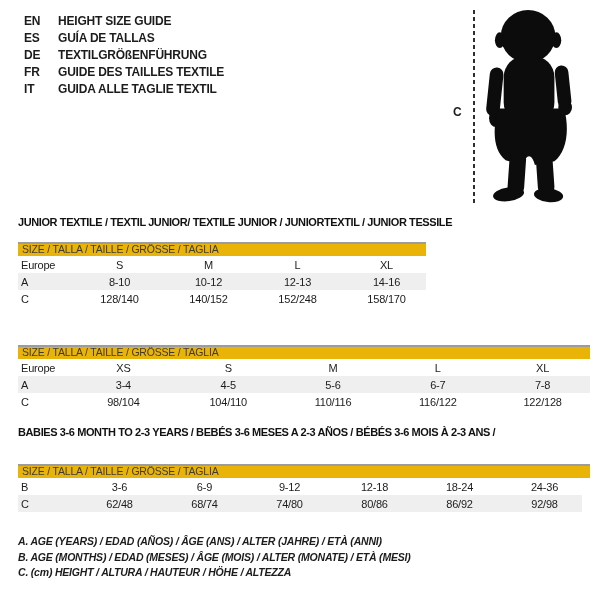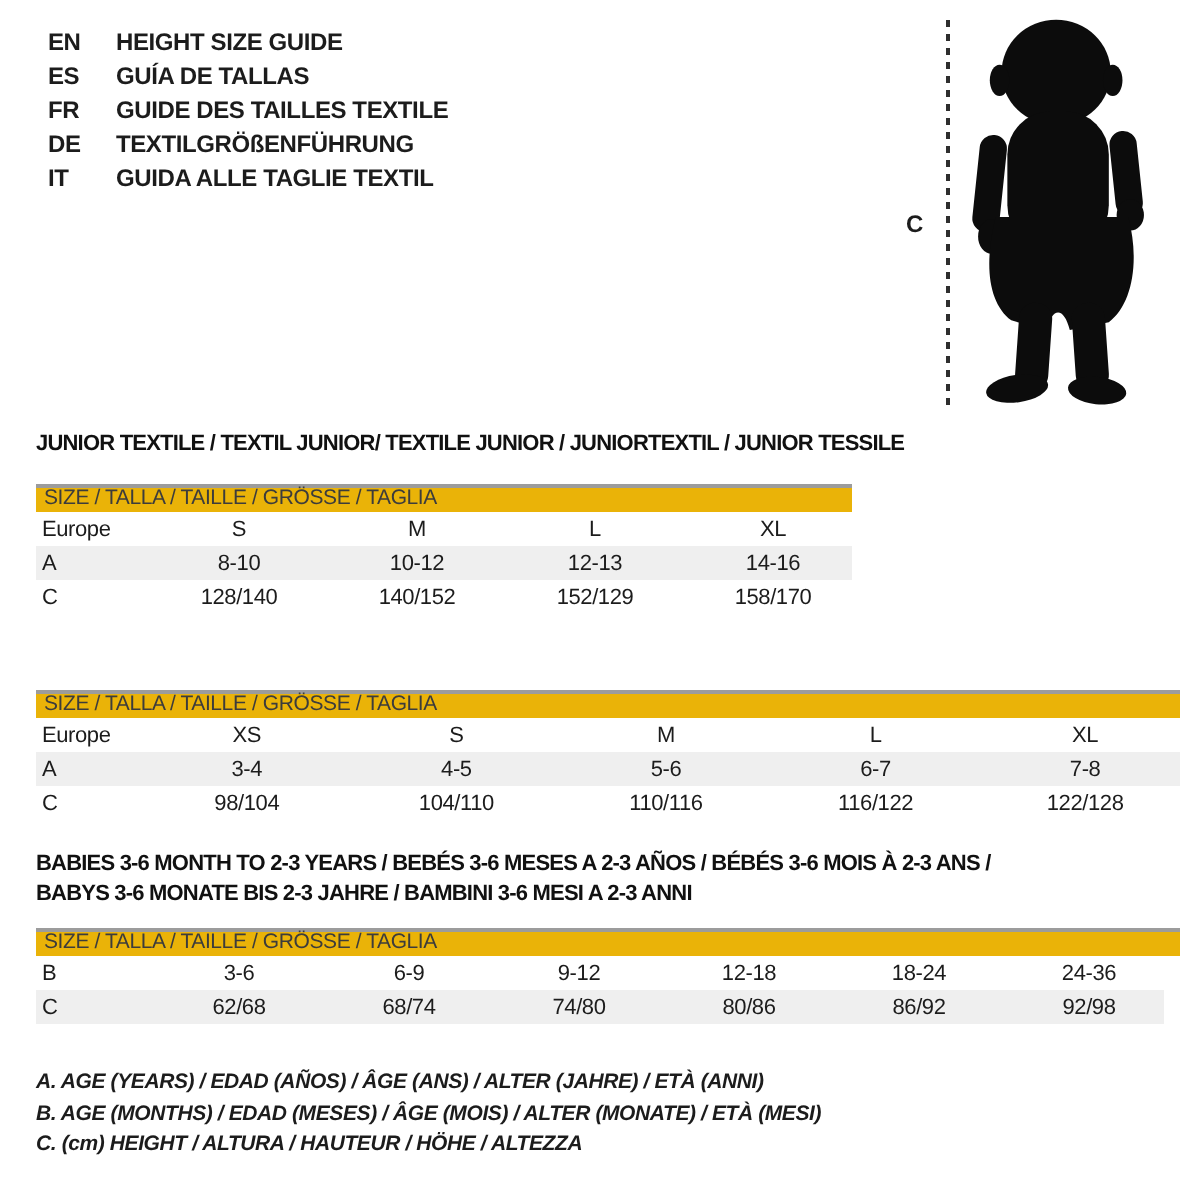--- a/index.html
+++ b/index.html
@@ -47,26 +47,26 @@
   <div class="lang-block">
     <div class="lang-row">
       <span class="lang-code">EN</span>
       <span class="lang-text">HEIGHT SIZE GUIDE</span>
     </div>
     <div class="lang-row">
       <span class="lang-code">ES</span>
       <span class="lang-text">GUÍA DE TALLAS</span>
     </div>
     <div class="lang-row">
+      <span class="lang-code">DE</span>
+      <span class="lang-text">TEXTILGRÖßENFÜHRUNG</span>
+    </div>
+    <div class="lang-row">
       <span class="lang-code">FR</span>
       <span class="lang-text">GUIDE DES TAILLES TEXTILE</span>
-    </div>
-    <div class="lang-row">
-      <span class="lang-code">DE</span>
-      <span class="lang-text">TEXTILGRÖßENFÜHRUNG</span>
     </div>
     <div class="lang-row">
       <span class="lang-code">IT</span>
       <span class="lang-text">GUIDA ALLE TAGLIE TEXTIL</span>
     </div>
   </div>
 
   <div class="measure-line"></div>
   <div class="measure-label">C</div>
   <svg class="baby" viewBox="0 0 100 205" xmlns="http://www.w3.org/2000/svg">
@@ -101,21 +101,21 @@
       <span class="cell-label">A</span>
       <span class="cell-val">8-10</span>
       <span class="cell-val">10-12</span>
       <span class="cell-val">12-13</span>
       <span class="cell-val">14-16</span>
     </div>
     <div class="trow">
       <span class="cell-label">C</span>
       <span class="cell-val">128/140</span>
       <span class="cell-val">140/152</span>
-      <span class="cell-val">152/129</span>
+      <span class="cell-val">152/248</span>
       <span class="cell-val">158/170</span>
     </div>
   </div>
 
   <div class="size-bar" style="top:345px;width:572px;">SIZE / TALLA / TAILLE / GRÖSSE / TAGLIA</div>
   <div class="tbl t2" style="top:359px;">
     <div class="trow">
       <span class="cell-label">Europe</span>
       <span class="cell-val">XS</span>
       <span class="cell-val">S</span>
@@ -136,36 +136,35 @@
       <span class="cell-val">98/104</span>
       <span class="cell-val">104/110</span>
       <span class="cell-val">110/116</span>
       <span class="cell-val">116/122</span>
       <span class="cell-val">122/128</span>
     </div>
   </div>
 
   <div class="tbl-title" style="top:425px;line-height:15px;">
     <div>BABIES 3-6 MONTH TO 2-3 YEARS / BEBÉS 3-6 MESES A 2-3 AÑOS / BÉBÉS 3-6 MOIS À 2-3 ANS /</div>
-    <div>BABYS 3-6 MONATE BIS 2-3 JAHRE / BAMBINI 3-6 MESI A 2-3 ANNI</div>
   </div>
   <div class="size-bar" style="top:464px;width:572px;">SIZE / TALLA / TAILLE / GRÖSSE / TAGLIA</div>
   <div class="tbl t3" style="top:478px;">
     <div class="trow">
       <span class="cell-label">B</span>
       <span class="cell-val">3-6</span>
       <span class="cell-val">6-9</span>
       <span class="cell-val">9-12</span>
       <span class="cell-val">12-18</span>
       <span class="cell-val">18-24</span>
       <span class="cell-val">24-36</span>
     </div>
     <div class="trow shaded">
       <span class="cell-label">C</span>
-      <span class="cell-val">62/68</span>
+      <span class="cell-val">62/48</span>
       <span class="cell-val">68/74</span>
       <span class="cell-val">74/80</span>
       <span class="cell-val">80/86</span>
       <span class="cell-val">86/92</span>
       <span class="cell-val">92/98</span>
     </div>
   </div>
 
   <div class="footnotes">
     <div class="footnote">A. AGE (YEARS) / EDAD (AÑOS) / ÂGE (ANS) / ALTER (JAHRE) / ETÀ (ANNI)</div>

